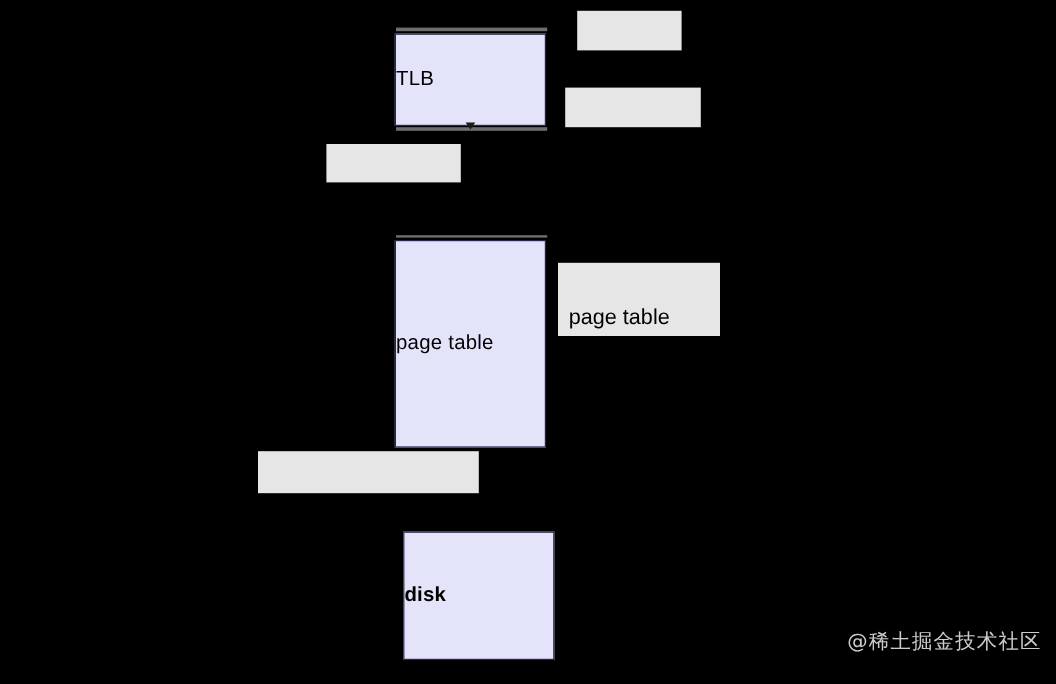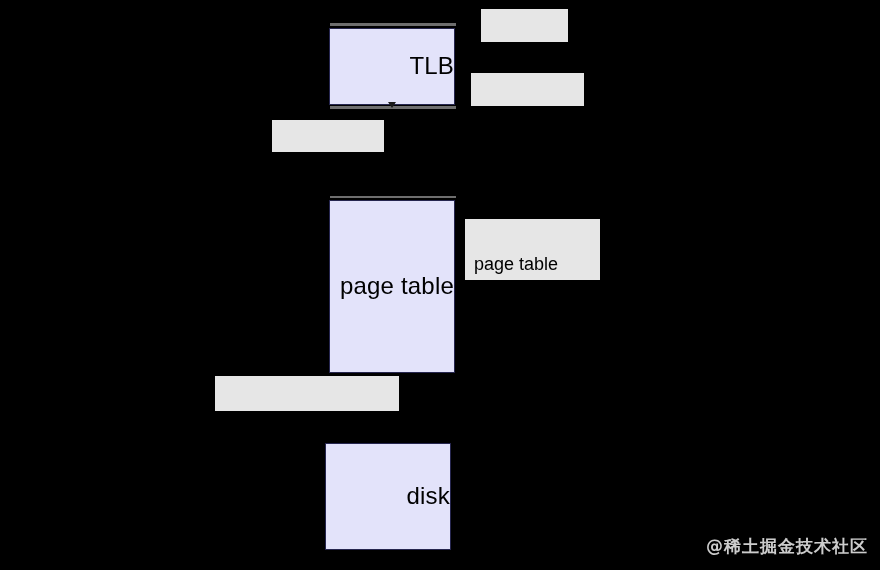--- a/index.html
+++ b/index.html
@@ -18,23 +18,23 @@
     overflow: hidden;
   }
   
   .mem-box {
     position: absolute;
     background: #e3e3fa;
     border: 1px solid #26264f;
     box-sizing: border-box;
     display: flex;
     align-items: center;
-    justify-content: flex-end;
+    justify-content: flex-start;
     color: #000000;
-    font-size: 24px;
+    font-size: 17px;
     line-height: 1.1;
     letter-spacing: 0.2px;
   }
   
   .rule {
     position: absolute;
     background: #6e6e6e;
     height: 3px;
   }
   .rule.thin {
@@ -60,27 +60,26 @@
     box-sizing: border-box;
     white-space: pre-line;
   }
   .label.two-line {
     line-height: 1.5;
   }
   
   #watermark {
     position: absolute;
     right: 12px;
-    bottom: 12px;
+    bottom: 24px;
     color: rgba(255,255,255,0.80);
     font-size: 17px;
     letter-spacing: 1px;
     white-space: nowrap;
     font-family: "DejaVu Sans", sans-serif;
-    font-weight: bold;
   }
 </style>
 </head>
 <body>
 
 <div id="canvas">
 
   <div class="rule" style="left:330px; top:23px; width:126px;"></div>
 
   <div class="mem-box" style="left:329px; top:28px; width:126px; height:77px;">
@@ -111,21 +110,21 @@
   <div class="label two-line" style="left:465px; top:219px; width:135px; height:61px;">
     <span>page table
 hit</span>
   </div>
 
 
   <div class="label" style="left:215px; top:376px; width:184px; height:35px;padding-left:20px;">
     <span>page table write</span>
   </div>
 
-  <div class="mem-box" style="left:325px; top:443px; width:126px; height:107px;">
+  <div class="mem-box" style="left:336px; top:443px; width:126px; height:107px;font-weight:bold;">
     <span>disk</span>
   </div>
 
   <div id="watermark">
     <span>@稀土掘金技术社区</span>
   </div>
 
 </div>
 
 </body></html>

